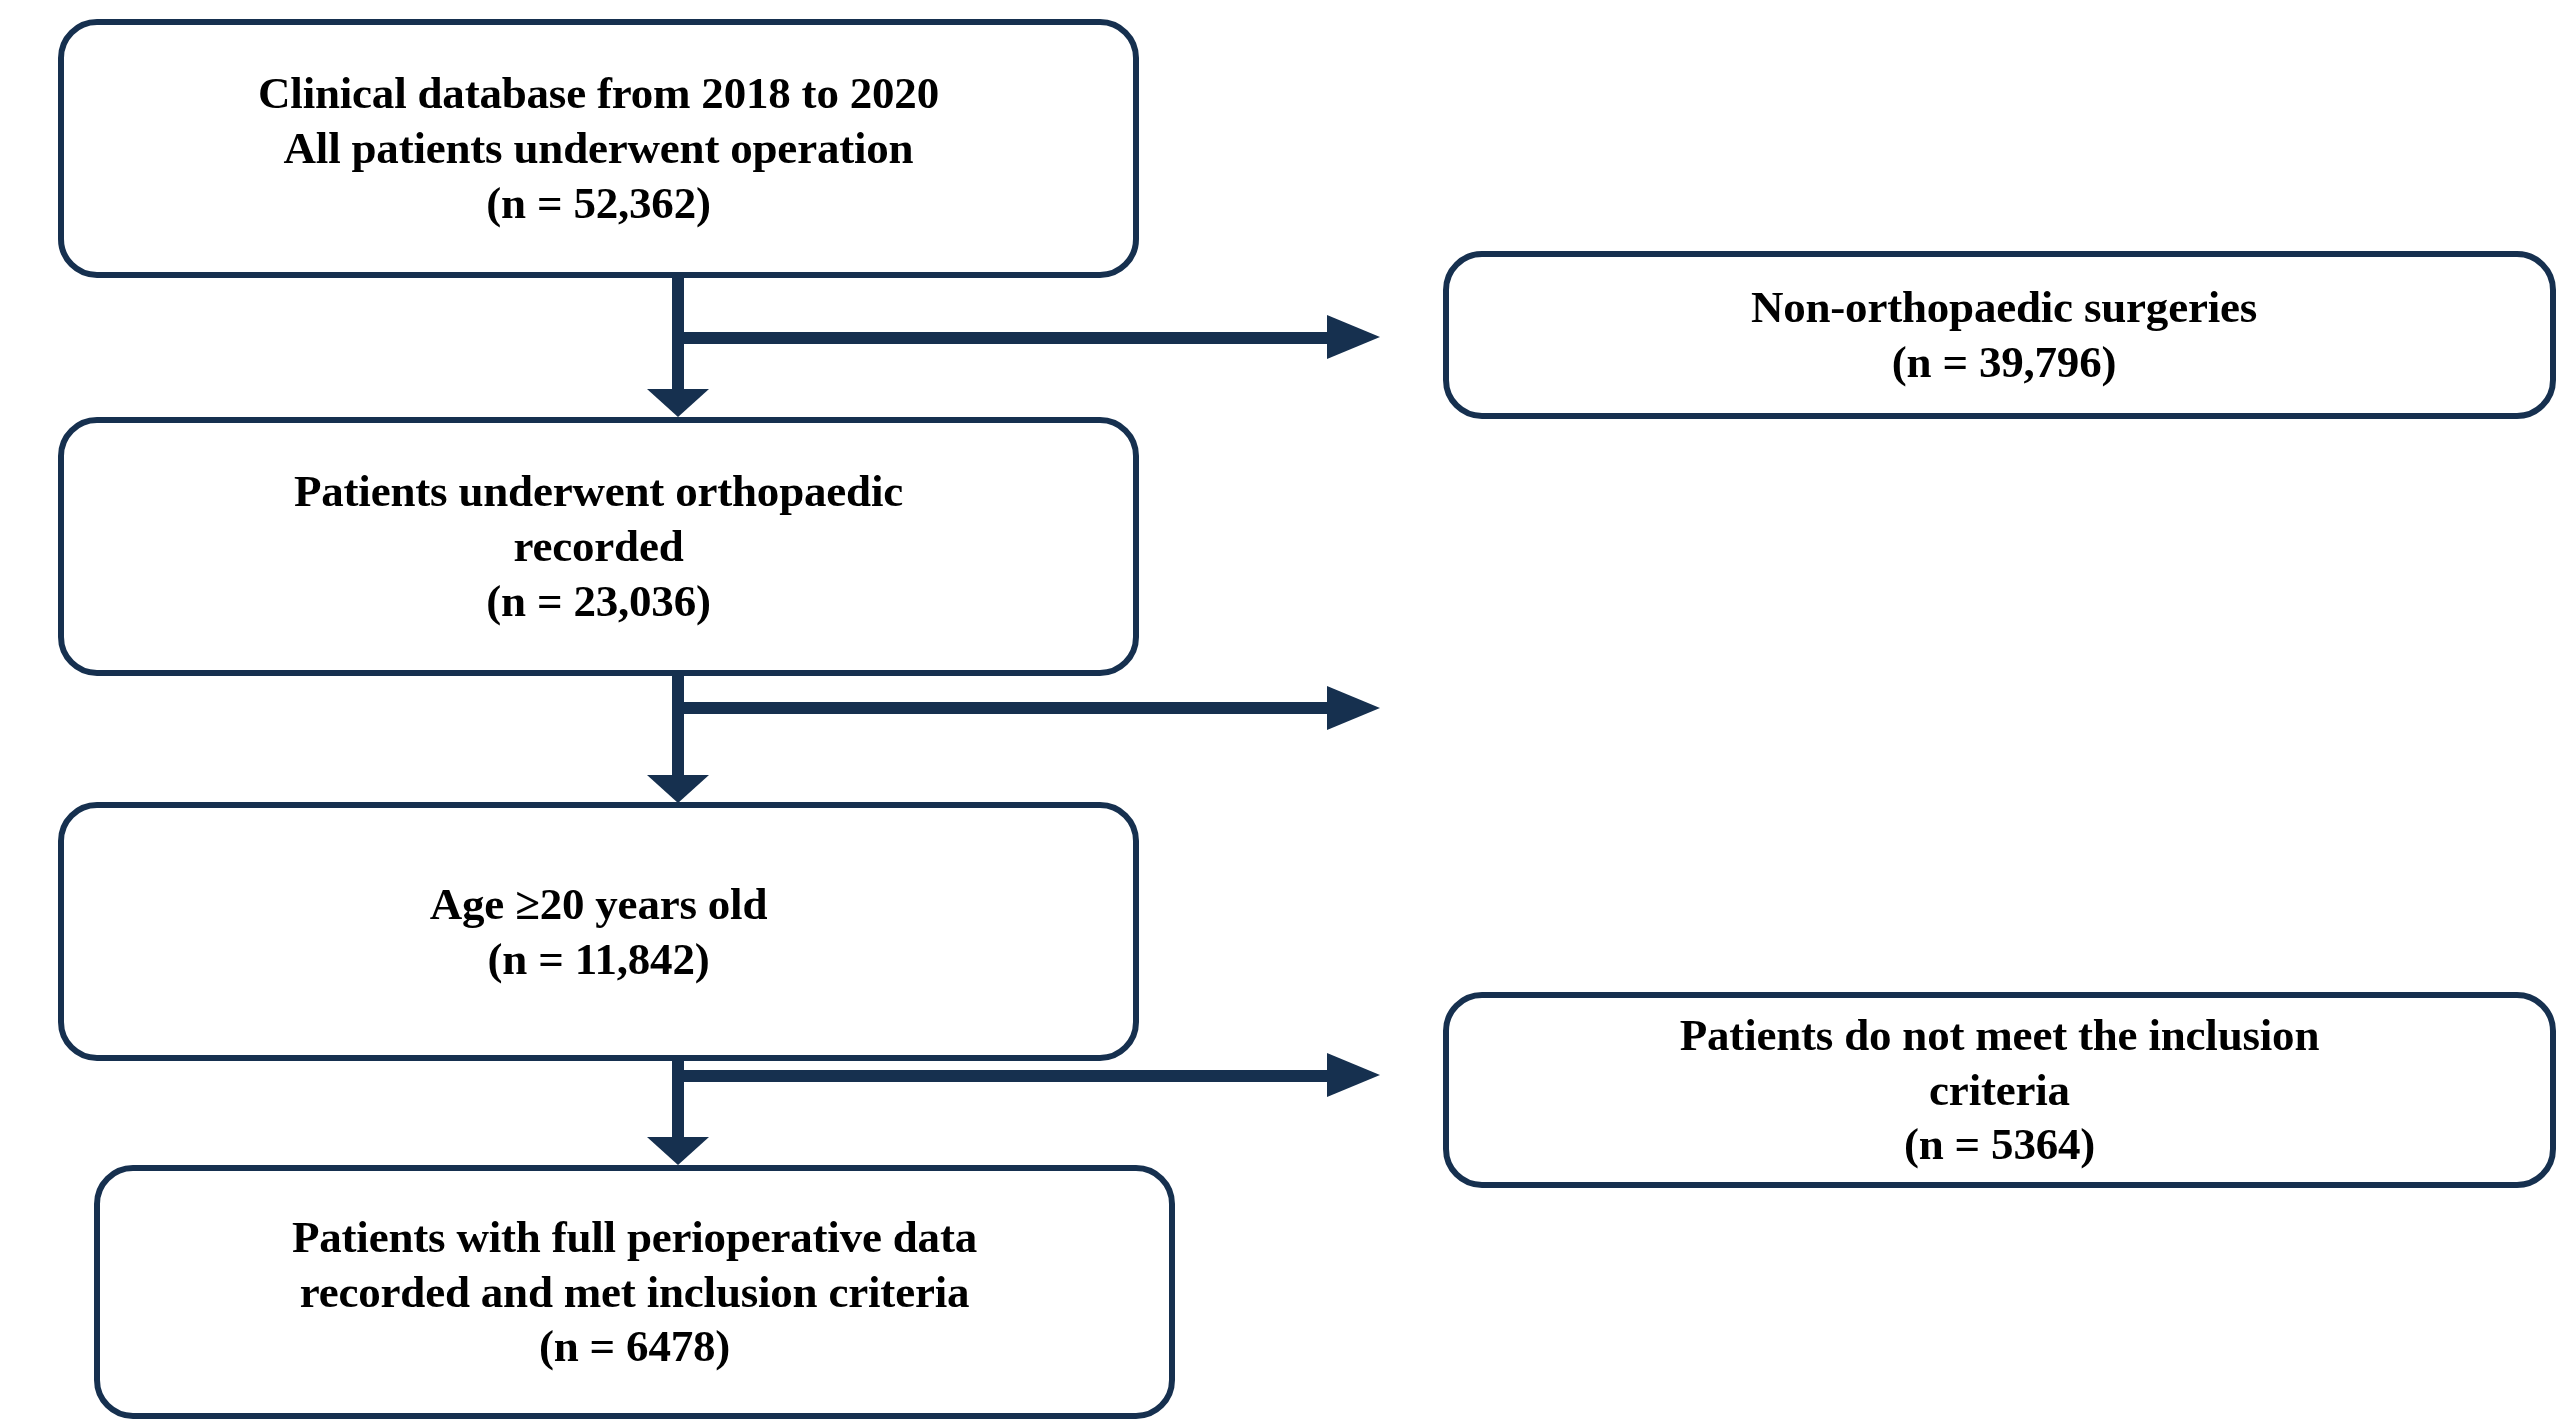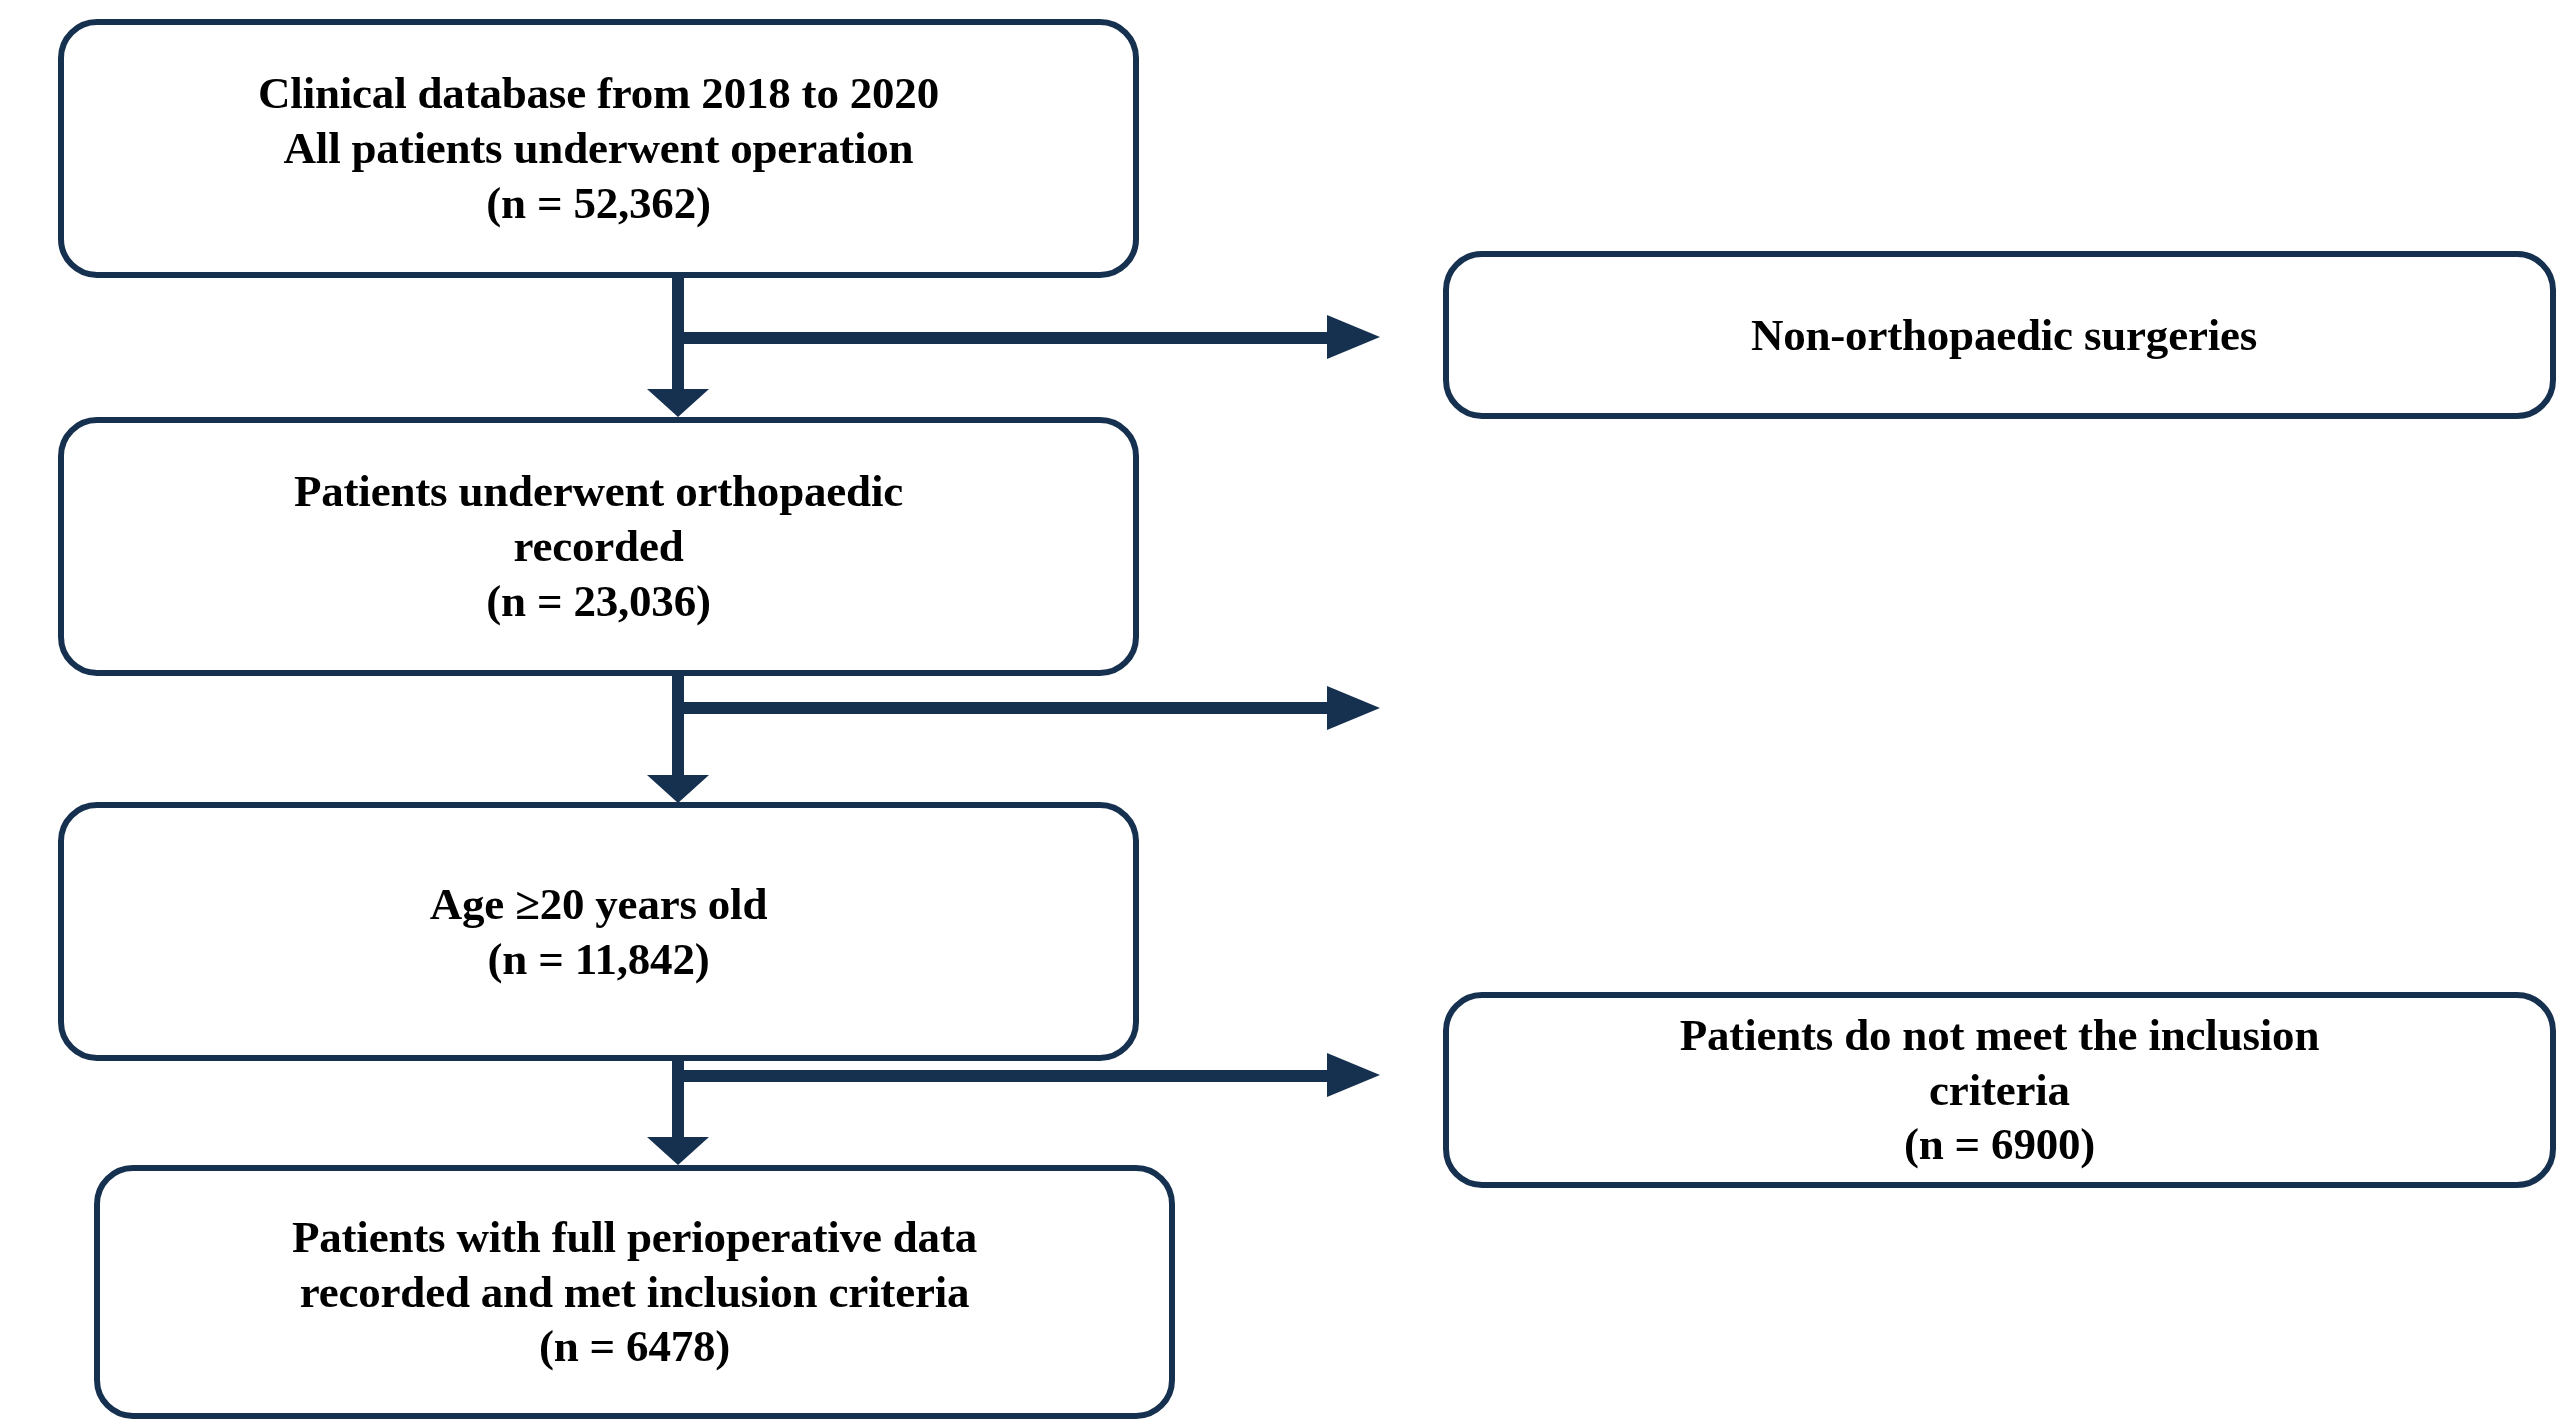--- a/index.html
+++ b/index.html
@@ -114,20 +114,21 @@
     <div class="lines">
       <span class="ln">Clinical database from 2018 to 2020</span>
       <span class="ln">All patients underwent operation</span>
       <span class="ln">(n = 52,362)</span>
     </div>
   </div>
 
   <div class="node node-right" id="node-nonortho">
     <div class="lines">
       <span class="ln">Non-orthopaedic surgeries</span>
+      <span class="ln">(n = 39,796)</span>
     </div>
   </div>
 
   <div class="node node-left" id="node-ortho">
     <div class="lines">
       <span class="ln">Patients underwent orthopaedic</span>
       <span class="ln">recorded</span>
       <span class="ln">(n = 23,036)</span>
     </div>
   </div>
@@ -137,21 +138,21 @@
     <div class="lines">
       <span class="ln">Age ≥20 years old</span>
       <span class="ln">(n = 11,842)</span>
     </div>
   </div>
 
   <div class="node node-right" id="node-noincl">
     <div class="lines">
       <span class="ln">Patients do not meet the inclusion</span>
       <span class="ln">criteria</span>
-      <span class="ln">(n = 6900)</span>
+      <span class="ln">(n = 5364)</span>
     </div>
   </div>
 
   <div class="node node-left" id="node-final">
     <div class="lines">
       <span class="ln">Patients with full perioperative data</span>
       <span class="ln">recorded and met inclusion criteria</span>
       <span class="ln">(n = 6478)</span>
     </div>
   </div>

